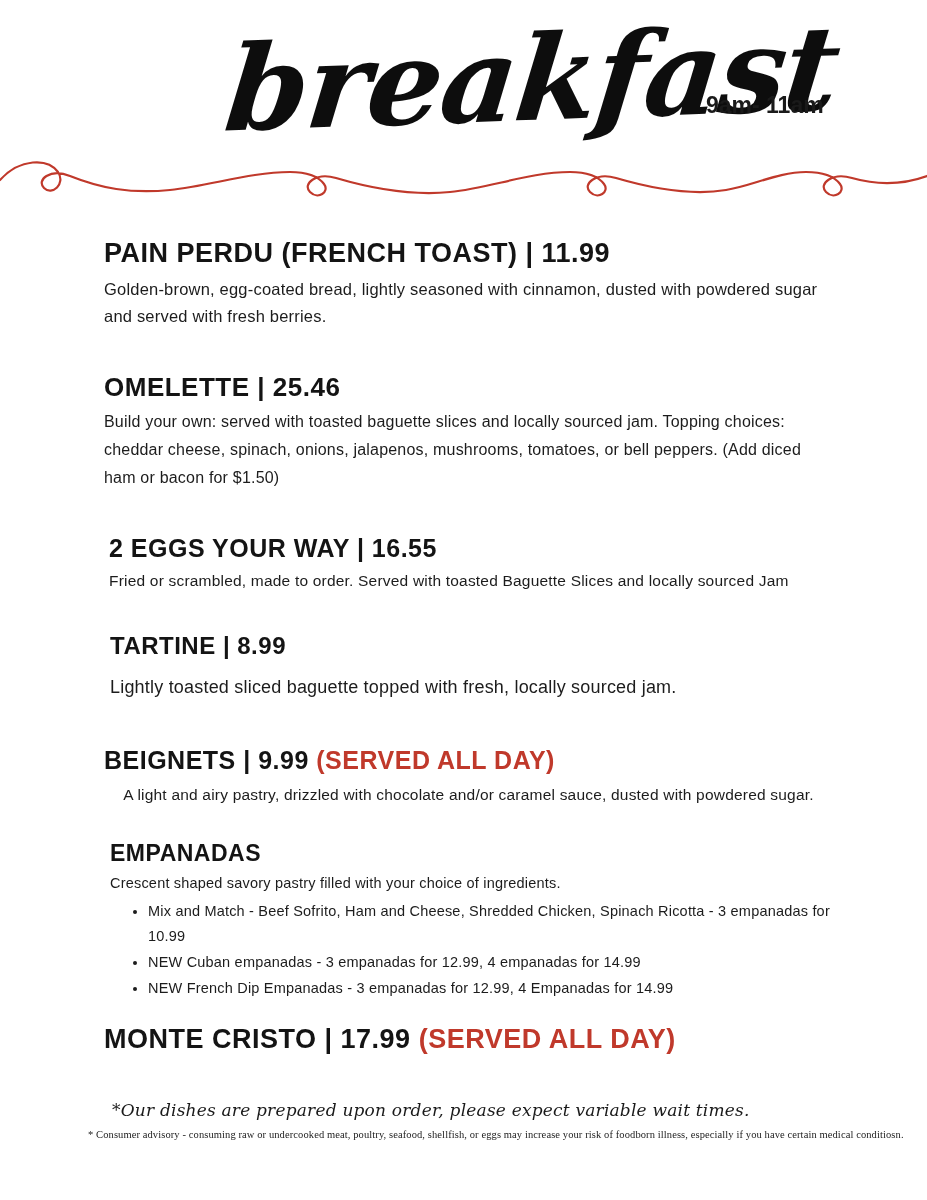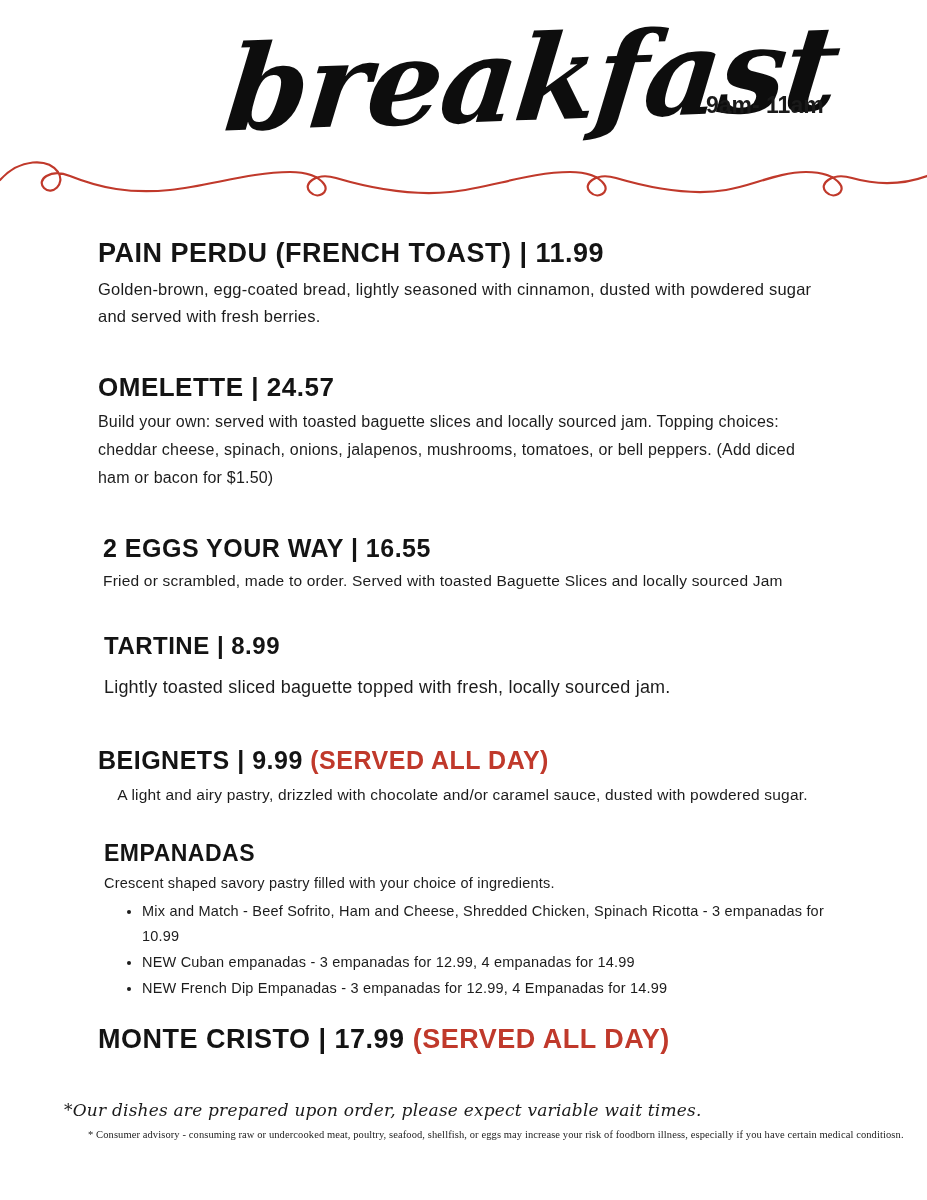--- a/index.html
+++ b/index.html
@@ -50,21 +50,21 @@
     left: 0;
     top: 150px;
     width: 927px;
     height: 60px;
   }
 
   
   .menu {
     position: absolute;
     top: 238px;
-    left: 10px;
+    left: 16px;
     width: 905px;
   }
   .item {
     padding: 0 88px 0 88px;
   }
   .item-head {
     font-family: "Liberation Sans", sans-serif;
     font-weight: 700;
     letter-spacing: 0.5px;
     color: #141414;
@@ -127,20 +127,21 @@
     top: 1100px;
     width: 927px;
   }
   .footnote-main {
     padding-left: 64px;
     font-family: "DejaVu Serif", serif;
     font-style: italic;
     font-size: 17px;
     color: #1a1a1a;
     letter-spacing: 0.2px;
+    margin-left: 48px;
   }
   .footnote-sub {
     padding-left: 88px;
     margin-top: 9px;
     font-family: Liberation Serif, serif;
     font-size: 10.5px;
     color: #222222;
     letter-spacing: 0.1px;
   }
 </style>
@@ -159,21 +160,21 @@
 </div>
 
 <div class="menu">
 
   <div class="item i0">
     <div class="item-head">PAIN PERDU (FRENCH TOAST) | 11.99</div>
     <div class="item-desc">Golden-brown, egg-coated bread, lightly seasoned with cinnamon, dusted with powdered sugar and served with fresh berries.</div>
   </div>
 
   <div class="item i1">
-    <div class="item-head">OMELETTE | 24.57</div>
+    <div class="item-head">OMELETTE | 25.46</div>
     <div class="item-desc">Build your own: served with toasted baguette slices and locally sourced jam. Topping choices: cheddar cheese, spinach, onions, jalapenos, mushrooms, tomatoes, or bell peppers. (Add diced ham or bacon for $1.50)</div>
   </div>
 
   <div class="item i2">
     <div class="item-head">2 EGGS YOUR WAY | 16.55</div>
     <div class="item-desc">Fried or scrambled, made to order. Served with toasted Baguette Slices and locally sourced Jam</div>
   </div>
 
   <div class="item i3">
     <div class="item-head">TARTINE | 8.99</div>

